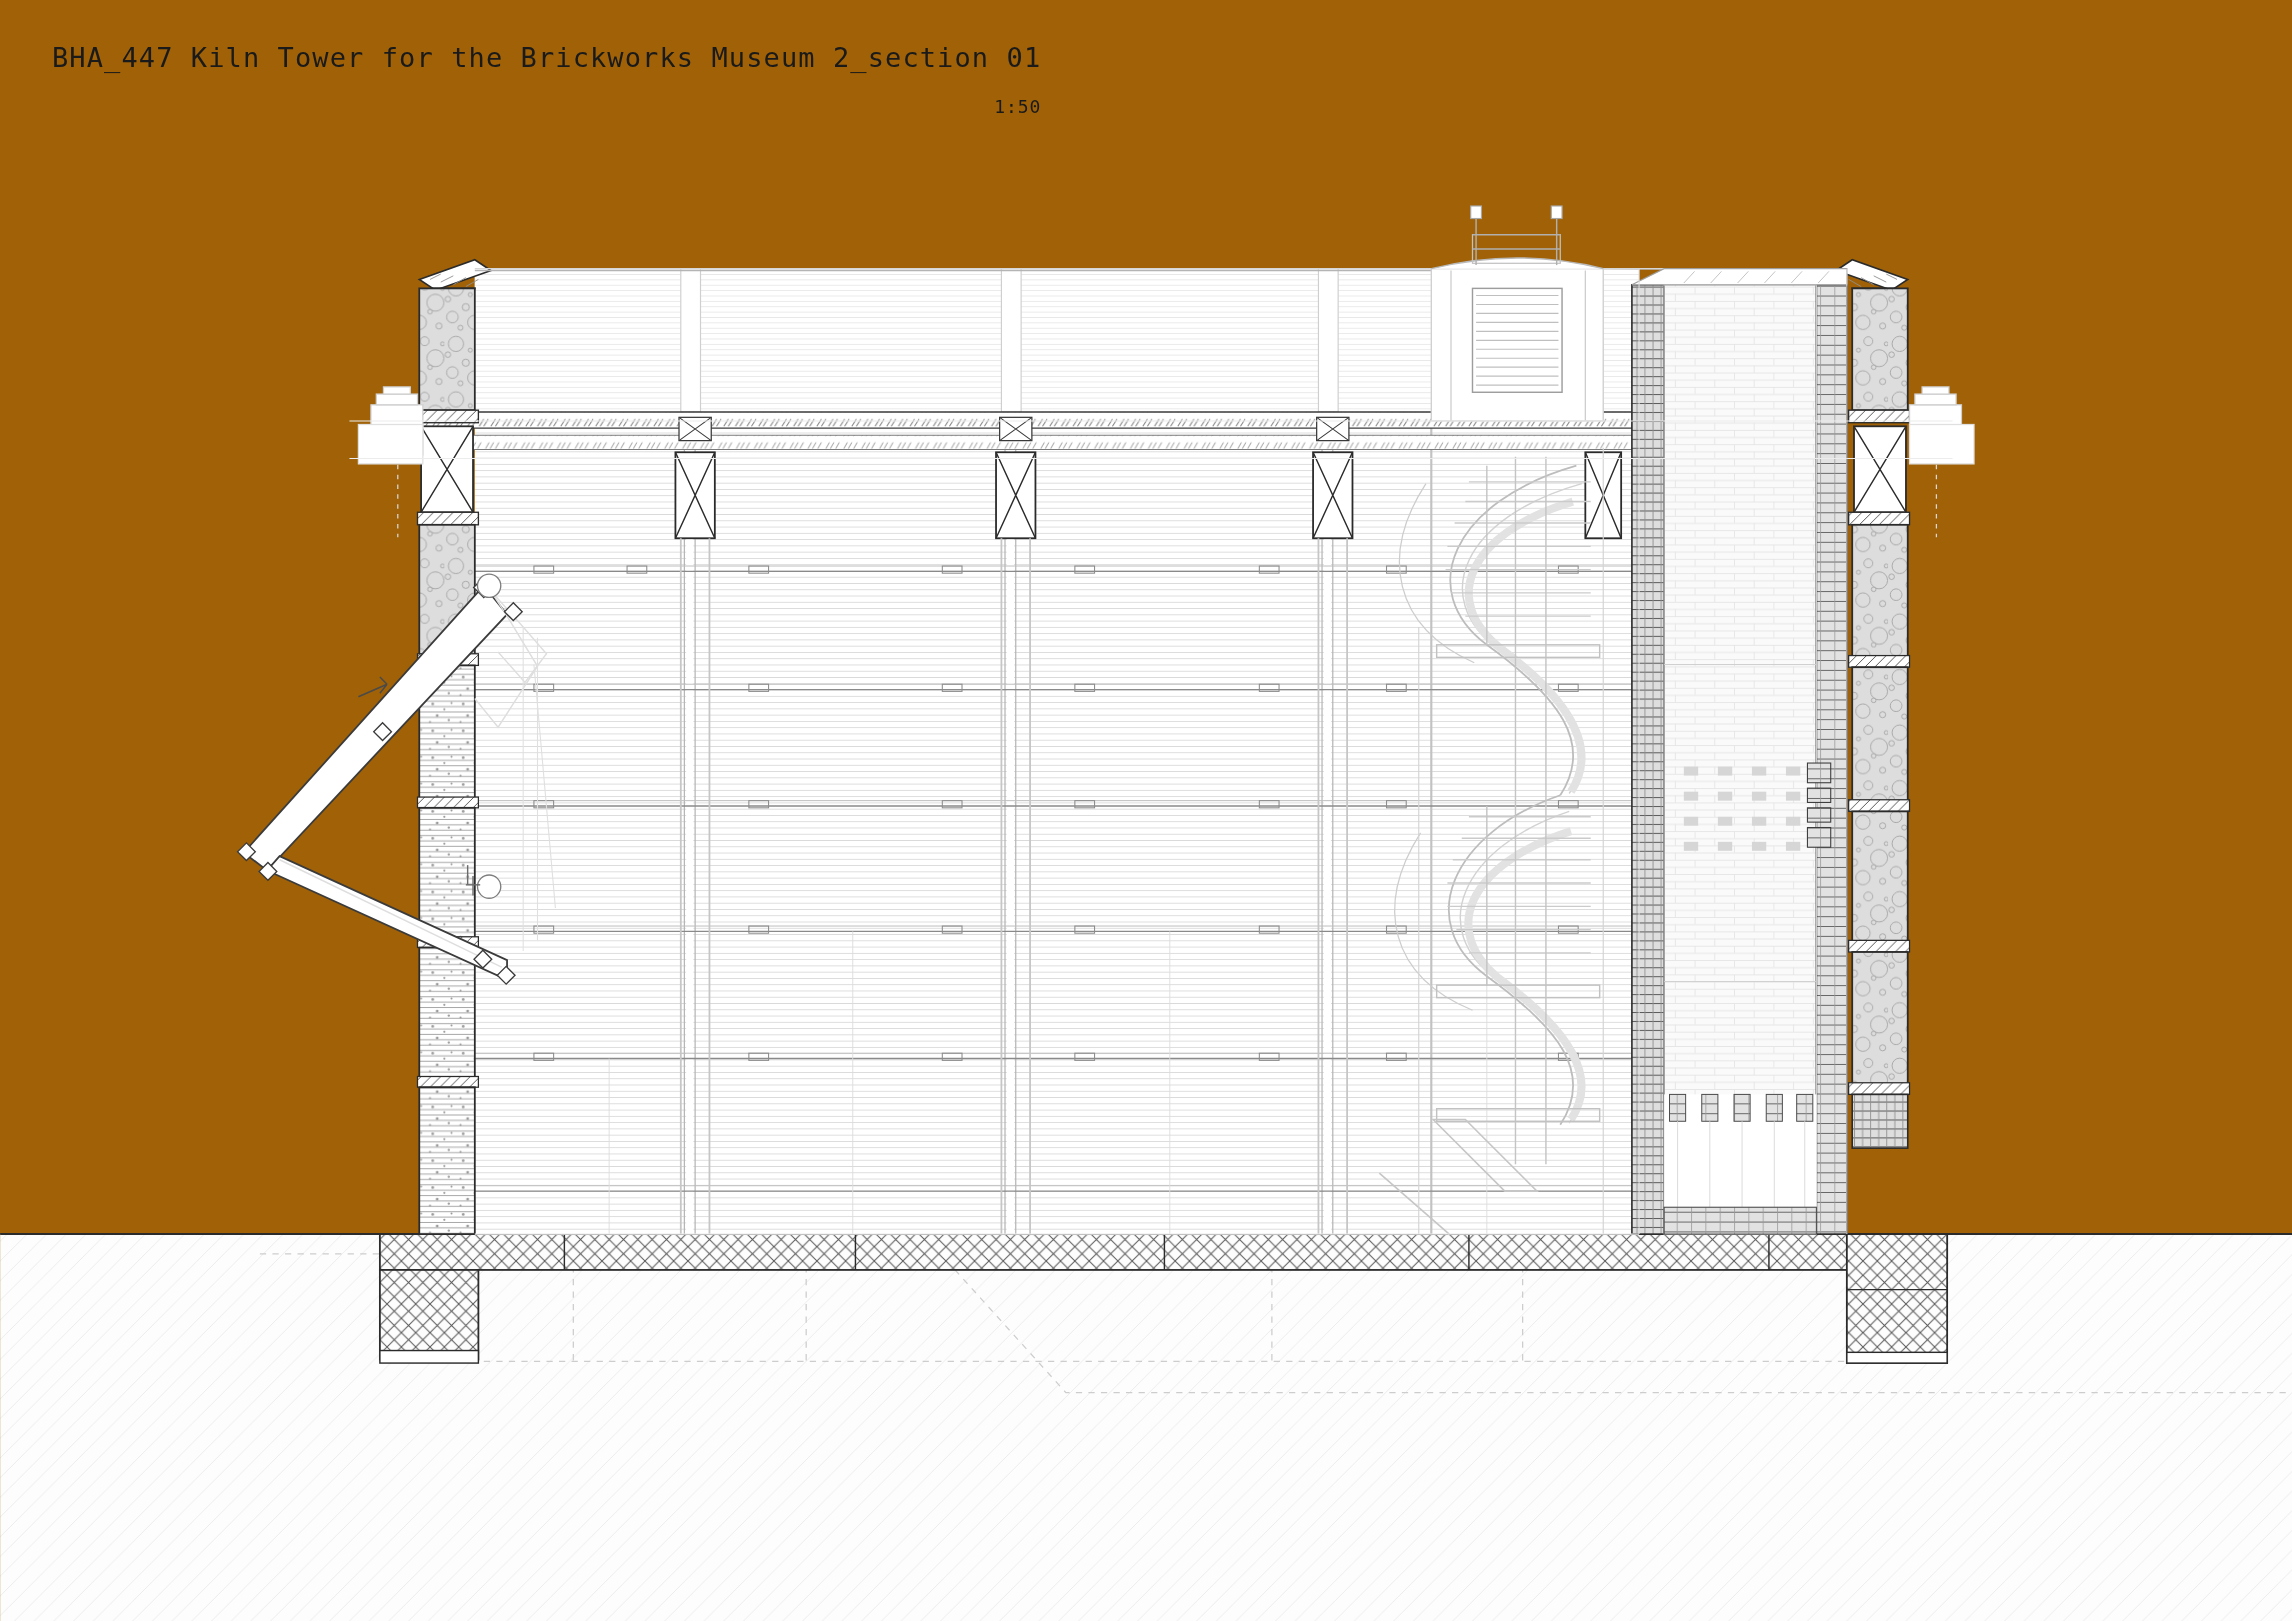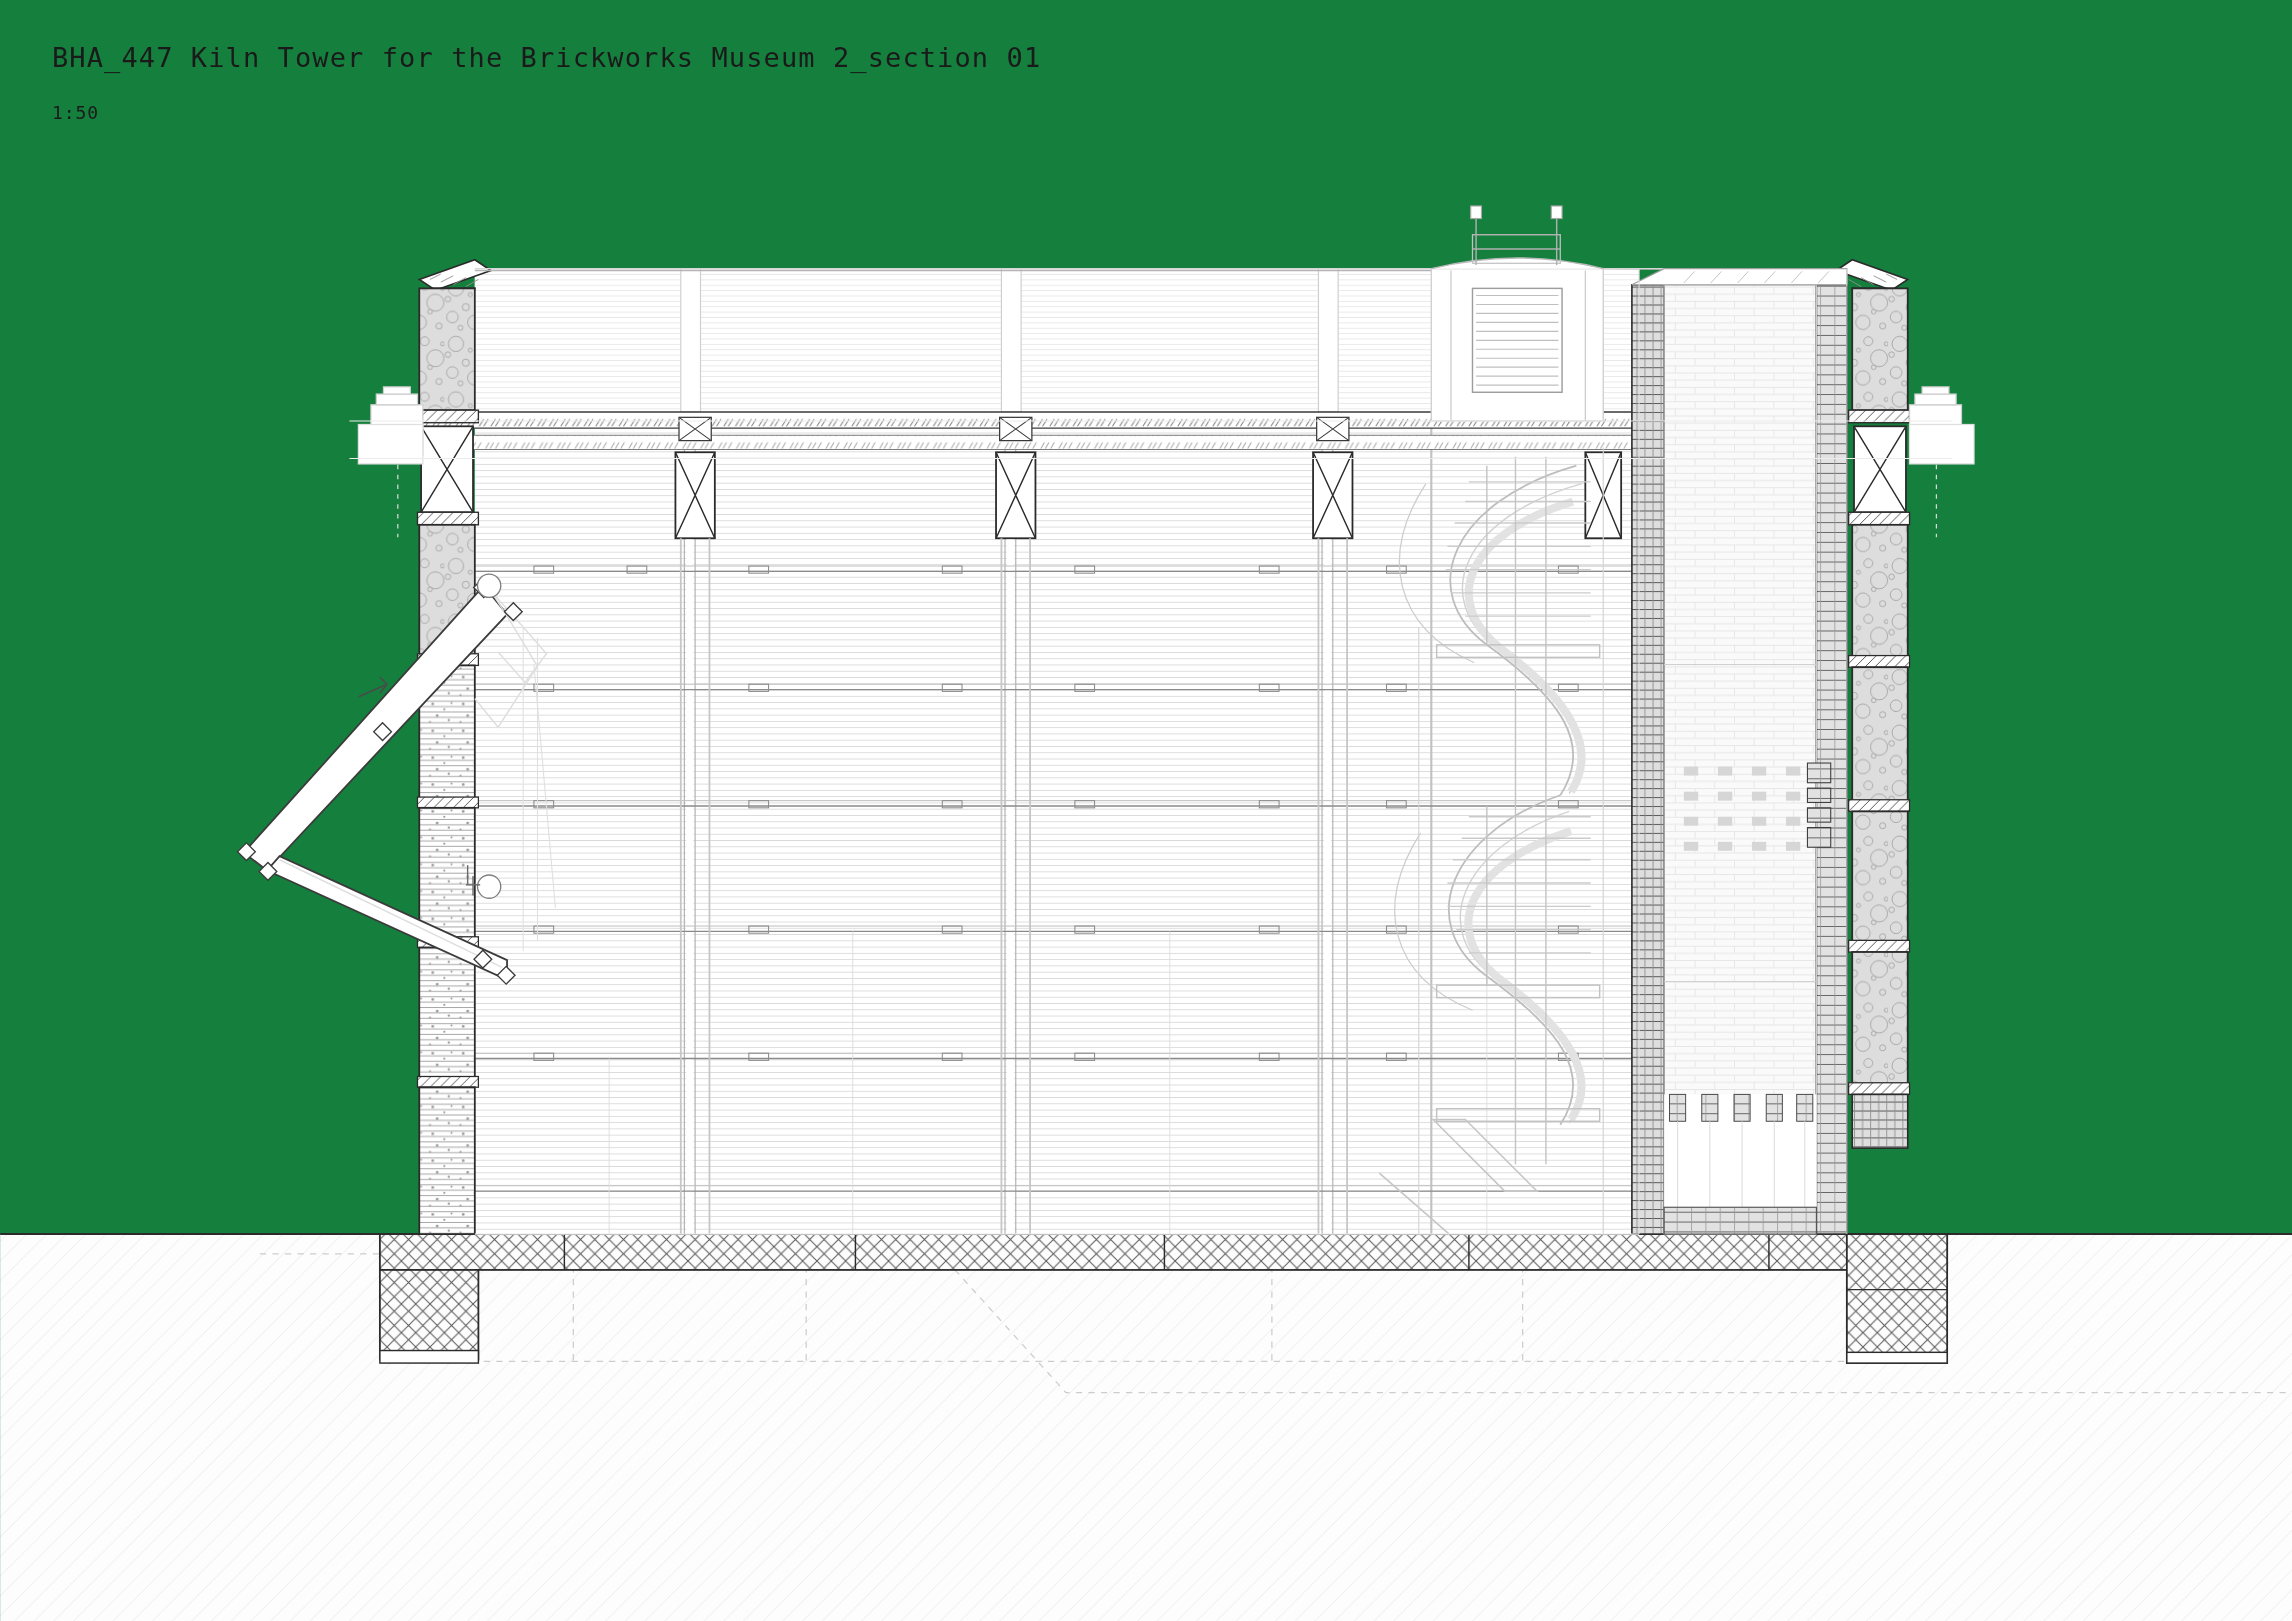--- a/index.html
+++ b/index.html
@@ -1,21 +1,21 @@
 <!DOCTYPE html>
 <html style="font-size:14.3px"><head>
 <meta charset="utf-8">
 <style>
   html,body{margin:0;padding:0;background:#ffffff;}
   body{width:2293px;height:1621px;position:relative;overflow:hidden;
        font-family:"DejaVu Sans Mono","Liberation Mono",monospace;}
-  #sheet{position:absolute;inset:0;background:#15803d;}
+  #sheet{position:absolute;inset:0;background:#a16207;}
   #titleblock{position:absolute;left:52px;top:43px;}
   #dwg-title{font-size:27px;letter-spacing:1.1px;color:#1a1a1a;white-space:nowrap;line-height:1.1;}
-  #dwg-scale{font-size:18px;letter-spacing:0.9px;color:#1a1a1a;margin-top:29px;}
+  #dwg-scale{font-size:18px;letter-spacing:0.9px;color:#1a1a1a;margin-top:23px;text-align:right;}
   #canvaswrap{position:absolute;left:0;top:0;width:2293px;height:1621px;}
   svg{display:block;}
 </style>
 </head>
 <body>
 
 <div id="sheet">
 
   <div id="titleblock">
     <div id="dwg-title">BHA_447 Kiln Tower for the Brickworks Museum 2_section 01</div>

